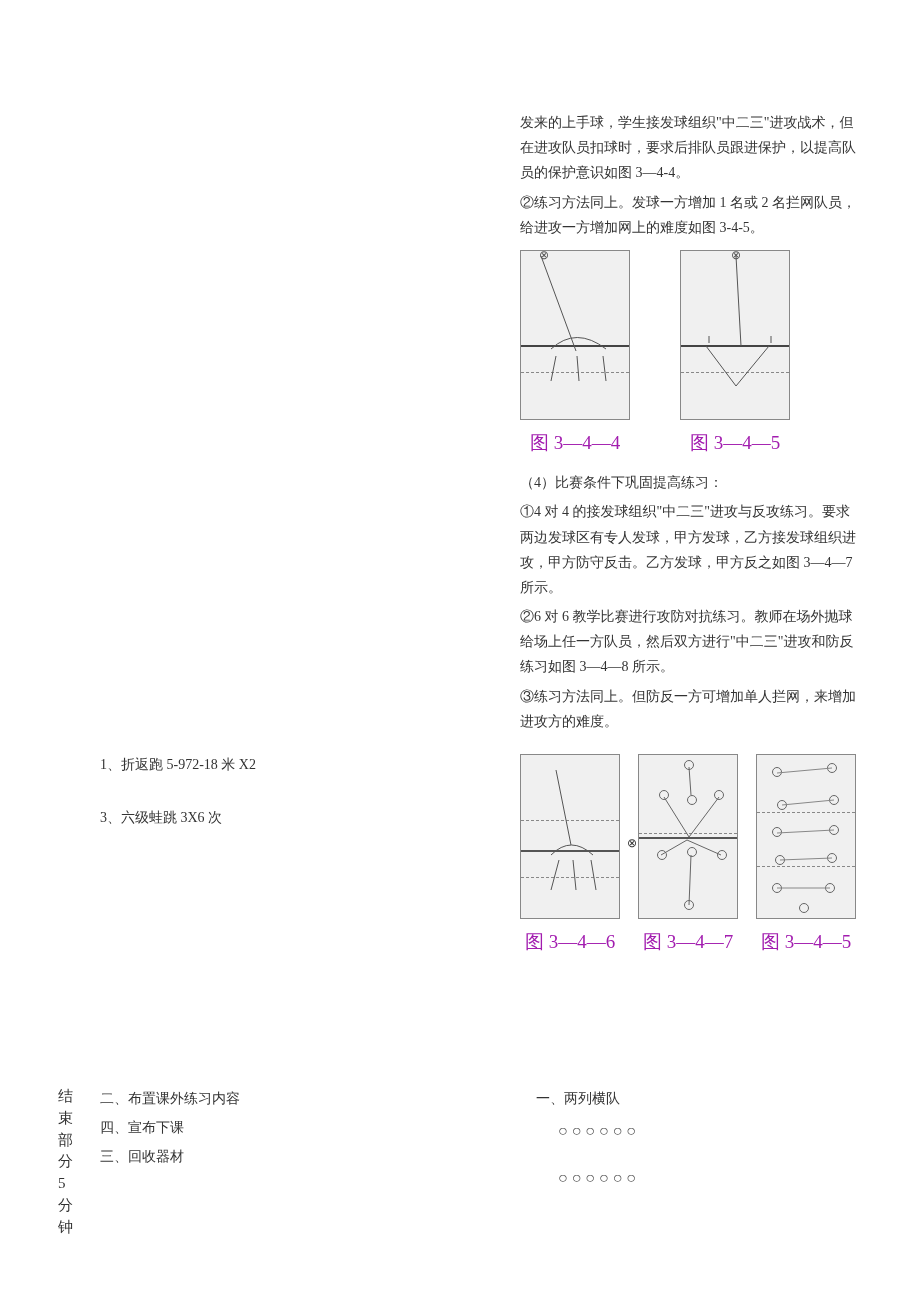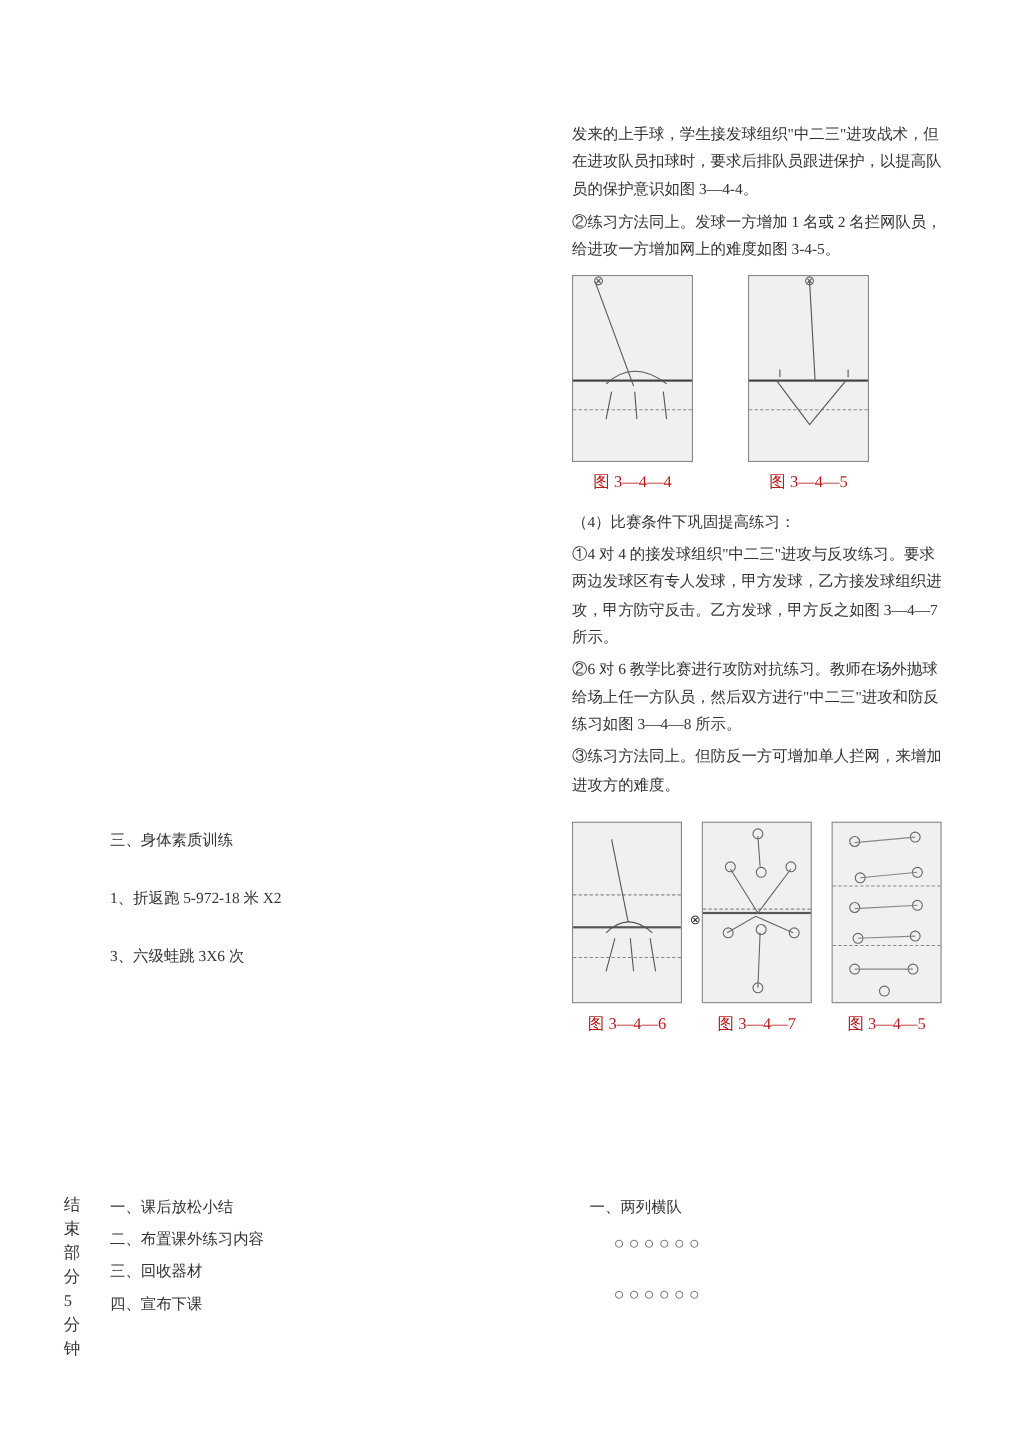--- a/index.html
+++ b/index.html
@@ -36,21 +36,21 @@
       flex-direction: column;
       align-items: center;
     }
     .diag-box {
       background: #f0f0f0;
       border: 1px solid #888;
       position: relative;
     }
     .diag-box.small { width: 110px; height: 170px; }
     .diag-box.mid { width: 100px; height: 165px; }
-    .caption { font-size: 15px; margin-top: 6px; color: #b91c1c; }
+    .caption { font-size: 19px; margin-top: 6px; color: #a21caf; }
     
     
     .court-line-h1 { position:absolute; left:0; right:0; top:55%; border-top:1px dashed #888; }
     .court-line-h2 { position:absolute; left:0; right:0; top:72%; border-top:1px dashed #888; }
     .net-line { position:absolute; left:0; right:0; top:56%; border-top:2px solid #444; }
     .server { position:absolute; top:-6px; left:18px; font-size:12px; color:#555; }
     
     
     .mid-right-text {
       margin-top: 10px;
@@ -206,40 +206,38 @@
           <svg width="100" height="165" style="position:absolute;left:0;top:0">
             <path d="M20,18 L75,13 M25,50 L77,45 M20,78 L77,75 M23,105 L75,103 M20,133 L73,133" stroke="#888" fill="none"></path>
           </svg>
         </div>
         <div class="caption">图 3—4—5</div>
       </div>
     </div>
   </div>
 
   <div class="left-col">
-    <p class="h3">三、身体素质训练</p>
     <p>1、折返跑 5-972-18 米 X2</p>
     <p>3、六级蛙跳 3X6 次</p>
   </div>
 
   <div class="bottom-left-label">
     <span>结</span>
     <span>束</span>
     <span>部</span>
     <span>分</span>
     <span>5</span>
     <span>分</span>
     <span>钟</span>
   </div>
 
   <div class="bottom-left-list">
-    <p>一、课后放松小结</p>
     <p>二、布置课外练习内容</p>
+    <p>四、宣布下课</p>
     <p>三、回收器材</p>
-    <p>四、宣布下课</p>
   </div>
 
   <div class="bottom-right">
     <p>一、两列横队</p>
     <div class="circle-row">○○○○○○</div>
     <div class="circle-row">○○○○○○</div>
   </div>
 
 </div>
 

